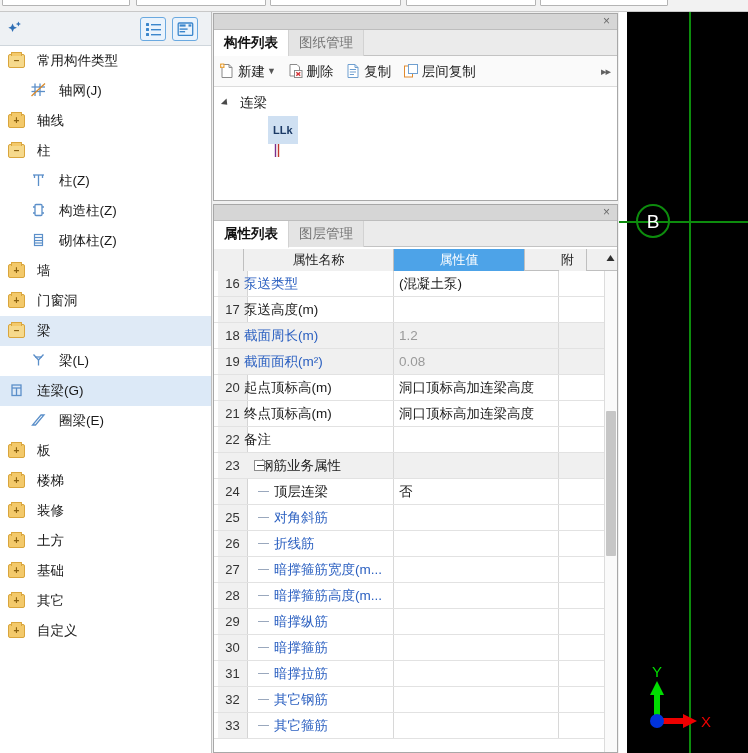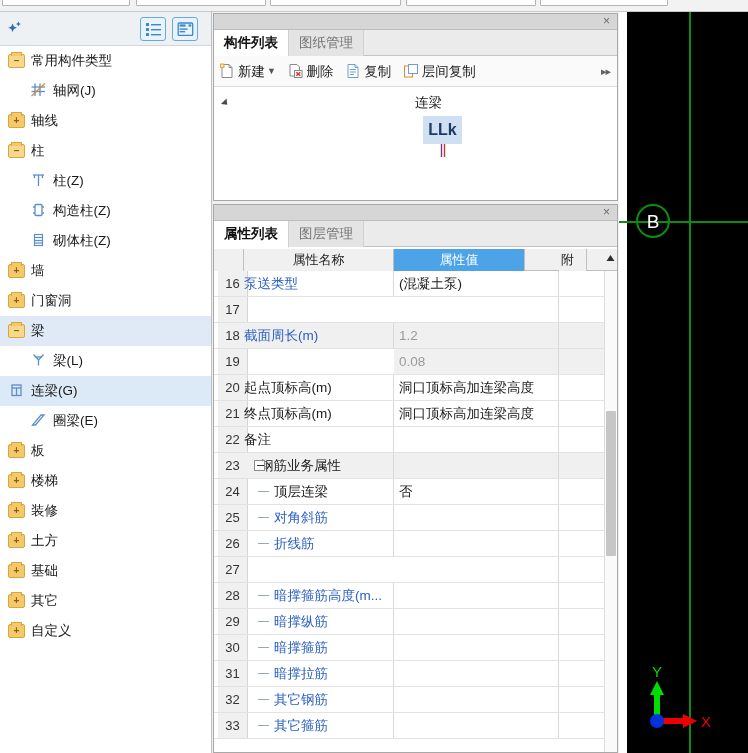--- a/index.html
+++ b/index.html
@@ -58,21 +58,21 @@
 
   .tree { position: absolute; left: 0; top: 34px; width: 211px; bottom: 0; overflow: hidden; }
   .tnode {
     position: relative; height: 30px; line-height: 30px;
     white-space: nowrap; padding-left: 8px;
     font-size: 13.5px;
   }
   .tnode.child { padding-left: 30px; }
   .tnode.sel { background: #dce9f7; padding-left: 8px; }
   .tnode.selrow { background: #dfeaf6; }
-  .tnode .lbl { margin-left: 6px; vertical-align: middle; }
+  .tnode .lbl { margin-left: 12px; vertical-align: middle; }
   .ico { display:inline-block; width:17px; height:15px; vertical-align:-3px; position:relative; }
 
   
   .folder {
     width: 17px; height: 14px; background: #f3c96b;
     border: 1px solid #d9a53c; border-radius: 2px; position:relative;
     display:inline-block; vertical-align:-3px;
   }
   .folder:before {
     content:""; position:absolute; left:2px; top:-3px; width:9px; height:3px;
@@ -127,28 +127,28 @@
   .search-row {
     position: relative; height: 26px; border-bottom: 1px solid #dcdcdc; background:#fff;
   }
   .search-input {
     position:absolute; left:6px; top:0; height:26px; line-height:26px; width:340px;
     border:none; outline:none; background:transparent;
     font-family:"Liberation Sans", sans-serif; font-size:13.5px; color:#9a9a9a;
   }
   .search-glass { position:absolute; right:9px; top:4px; }
 
-  .comp-tree { position:absolute; left:0; right:0; top:76px; bottom:0; background:#fff;text-align:center; }
+  .comp-tree { position:absolute; left:0; right:0; top:76px; bottom:0; background:#fff; }
   .ct-row { position:relative; height:26px; line-height:26px; font-size:13.5px; }
   .ct-arrow { position:absolute; left:9px; top:9px; width:0;height:0;
     border-left:5px solid #4a4a4a; border-top:4px solid transparent; border-bottom:4px solid transparent;
     transform: rotate(45deg); }
   .ct-group { padding-left:26px; color:#1c1c1c; }
   .ct-leaf { margin-left:54px; display:inline-block; padding:1px 5px;
-    background:#cfe0f2; color:#1b3a66; font-weight:bold; font-size:16px; }
+    background:#cfe0f2; color:#1b3a66; font-weight:bold; font-size:11px; }
   .ct-bars { margin-left:58px; font-size:13px; letter-spacing:1px; }
 
   
   #property-panel { left: 213px; top: 204px; width: 405px; height: 549px; }
   .prop-grid { position:absolute; left:0; right:0; top:44px; bottom:0; overflow:hidden; background:#fff; }
   .pg-head { position:relative; height:22px; background:#f0f0f0; border-bottom:1px solid #bfbfbf; }
   .pg-head .hcell {
     position:absolute; top:0; height:22px; line-height:21px; text-align:center;
     font-size:13px; color:#222; border-right:1px solid #bfbfbf; background:#f0f0f0;
   }
@@ -495,31 +495,33 @@
 
       <div id="rows">
           <div class="prow">
             <div class="cnum">16</div>
             <div class="cname blue"><span>泵送类型</span></div>
             <div class="cval">(混凝土泵)</div>
             <div class="cext"></div>
           </div>
           <div class="prow">
             <div class="cnum">17</div>
+            <div class="cname"><span>泵送高度(m)</span></div>
             <div class="cval"></div>
             <div class="cext"></div>
           </div>
           <div class="prow shade">
             <div class="cnum">18</div>
             <div class="cname blue"><span>截面周长(m)</span></div>
             <div class="cval gray">1.2</div>
             <div class="cext"></div>
           </div>
           <div class="prow shade">
             <div class="cnum">19</div>
+            <div class="cname blue"><span>截面面积(m²)</span></div>
             <div class="cval gray">0.08</div>
             <div class="cext"></div>
           </div>
           <div class="prow">
             <div class="cnum">20</div>
             <div class="cname"><span>起点顶标高(m)</span></div>
             <div class="cval">洞口顶标高加连梁高度</div>
             <div class="cext"></div>
           </div>
           <div class="prow">
@@ -553,20 +555,21 @@
             <div class="cext"></div>
           </div>
           <div class="prow">
             <div class="cnum">26</div>
             <div class="cname blue ind2"><span class="dash"></span><span>折线筋</span></div>
             <div class="cval"></div>
             <div class="cext"></div>
           </div>
           <div class="prow">
             <div class="cnum">27</div>
+            <div class="cname blue ind2"><span class="dash"></span><span>暗撑箍筋宽度(m...</span></div>
             <div class="cval"></div>
             <div class="cext"></div>
           </div>
           <div class="prow">
             <div class="cnum">28</div>
             <div class="cname blue ind2"><span class="dash"></span><span>暗撑箍筋高度(m...</span></div>
             <div class="cval"></div>
             <div class="cext"></div>
           </div>
           <div class="prow">

